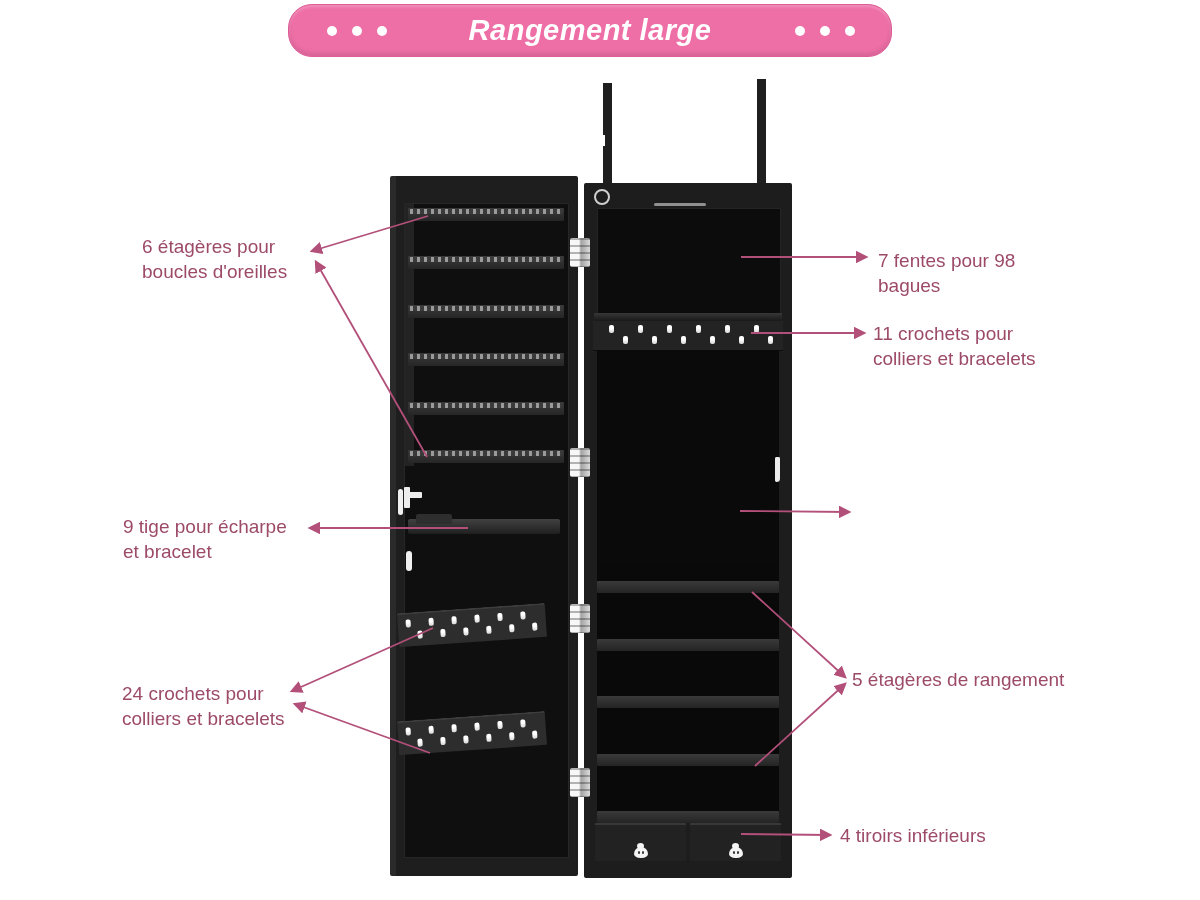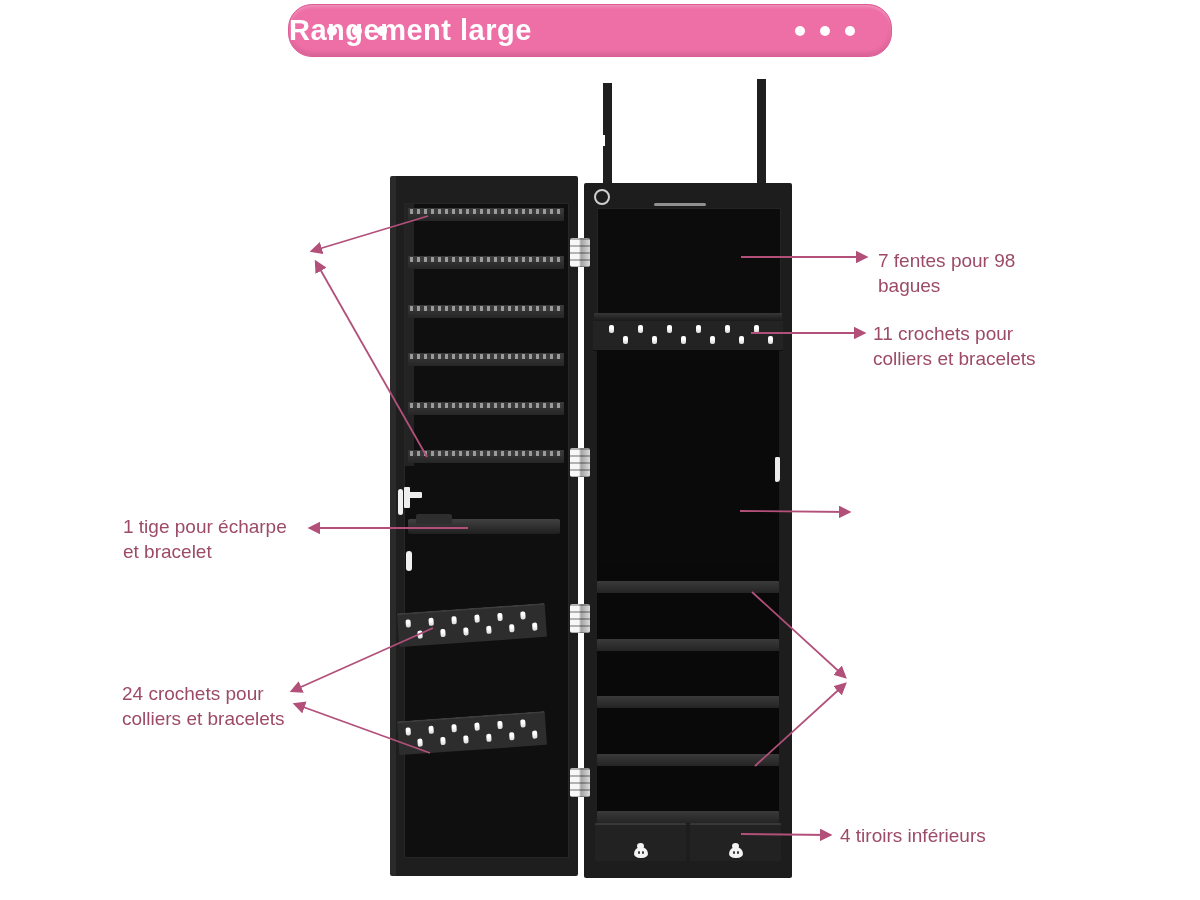--- a/index.html
+++ b/index.html
@@ -3,22 +3,22 @@
 <meta charset="utf-8">
 <style>
   html,body{margin:0;padding:0;background:#fff;}
   .stage{position:relative;width:1200px;height:900px;background:#ffffff;overflow:hidden;
          font-family:"Liberation Sans",sans-serif;}
 
   
   .banner{position:absolute;left:288px;top:4px;width:602px;height:51px;border-radius:24px;
           background:var(--banner,#ee6ea6);border:1px solid #de5d97;
           box-shadow:inset 0 -3px 4px rgba(0,0,0,.10), inset 0 2px 3px rgba(255,255,255,.25);}
-  .banner-title{position:absolute;left:0;right:0;top:0;height:51px;line-height:50px;
-          color:#fff;font-weight:bold;font-size:29px;letter-spacing:.5px;}
+  .banner-title{position:absolute;left:0;right:0;top:0;height:51px;line-height:50px;text-align:center;
+          color:#fff;font-weight:bold;font-size:29px;letter-spacing:.5px;font-style:italic;}
   .dot{position:absolute;width:10px;height:10px;border-radius:50%;background:#fff;top:21px;}
 
   
   .label{position:absolute;color:var(--label,#9c4a68);font-size:19px;line-height:25px;
          white-space:pre-line;}
 
   
   .arrows{position:absolute;left:0;top:0;pointer-events:none;}
   .arrow-line{stroke:var(--arrow,#b24e74);stroke-width:1.8;fill:none;}
   .ah{fill:var(--arrow,#b24e74);}
@@ -196,23 +196,26 @@
     <line class="arrow-line" x1="433" y1="628" x2="292" y2="691" marker-end="url(#ah)"></line>
     <line class="arrow-line" x1="430" y1="753" x2="295" y2="704" marker-end="url(#ah)"></line>
     <line class="arrow-line" x1="741" y1="257" x2="866" y2="257" marker-end="url(#ah)"></line>
     <line class="arrow-line" x1="751" y1="333" x2="864" y2="333" marker-end="url(#ah)"></line>
     <line class="arrow-line" x1="740" y1="511" x2="849" y2="512" marker-end="url(#ah)"></line>
     <line class="arrow-line" x1="752" y1="592" x2="845" y2="677" marker-end="url(#ah)"></line>
     <line class="arrow-line" x1="755" y1="766" x2="845" y2="684" marker-end="url(#ah)"></line>
     <line class="arrow-line" x1="741" y1="834" x2="830" y2="835" marker-end="url(#ah)"></line>
   </svg>
 
-  <div class="label" style="left:123px;top:514px">1 tige pour écharpe
+  <div class="label" style="left:142px;top:234px">6 étagères pour
+boucles d'oreilles</div>
+  <div class="label" style="left:123px;top:514px">9 tige pour écharpe
 et bracelet</div>
   <div class="label" style="left:122px;top:681px">24 crochets pour
 colliers et bracelets</div>
   <div class="label" style="left:878px;top:248px">7 fentes pour 98
 bagues</div>
   <div class="label" style="left:873px;top:321px">11 crochets pour
 colliers et bracelets</div>
+  <div class="label" style="left:852px;top:667px">5 étagères de rangement</div>
   <div class="label" style="left:840px;top:823px">4 tiroirs inférieurs</div>
 
 </div>
 
 </body></html>

